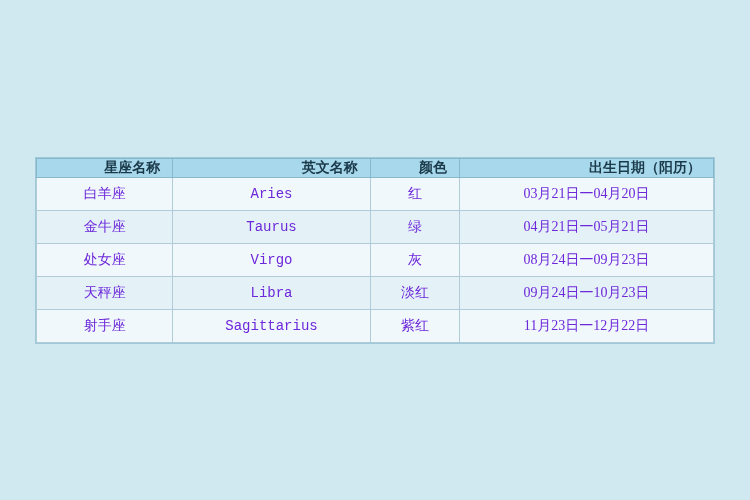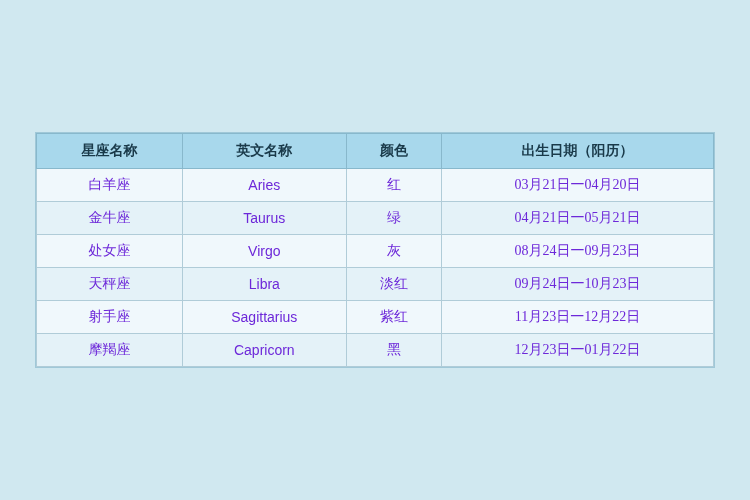--- a/index.html
+++ b/index.html
@@ -29,22 +29,22 @@
       width: 100%;
       border-collapse: collapse;
     }
 
     thead tr {
       background-color: #a8d8ec;
     }
 
     thead th {
       border: 1px solid #88b8cc;
-      padding: 8px 12px;
-      text-align: center;
+      padding: 0 12px;
+      text-align: right;
       font-weight: bold;
       color: #1a3a4a;
       font-size: 14px;
     }
 
     tbody tr {
       background-color: #f0f8fc;
     }
 
     tbody tr:nth-child(even) {
@@ -53,21 +53,21 @@
 
     tbody td {
       border: 1px solid #b0ccd8;
       padding: 7px 12px;
       text-align: center;
       color: #6d28d9;
       font-size: 14px;
     }
 
     tbody td:nth-child(2) {
-      font-family: Liberation Sans, sans-serif;
+      font-family: Liberation Mono, monospace;
     }
   </style>
 </head>
 <body>
 
 <div class="table-container">
   <table>
     <thead>
       <tr>
         <th>星座名称</th>
@@ -100,21 +100,15 @@
           <td>Libra</td>
           <td>淡红</td>
           <td>09月24日一10月23日</td>
         </tr>
         <tr>
           <td>射手座</td>
           <td>Sagittarius</td>
           <td>紫红</td>
           <td>11月23日一12月22日</td>
         </tr>
-        <tr>
-          <td>摩羯座</td>
-          <td>Capricorn</td>
-          <td>黑</td>
-          <td>12月23日一01月22日</td>
-        </tr>
       </tbody>
   </table>
 </div>
 
 </body></html>

